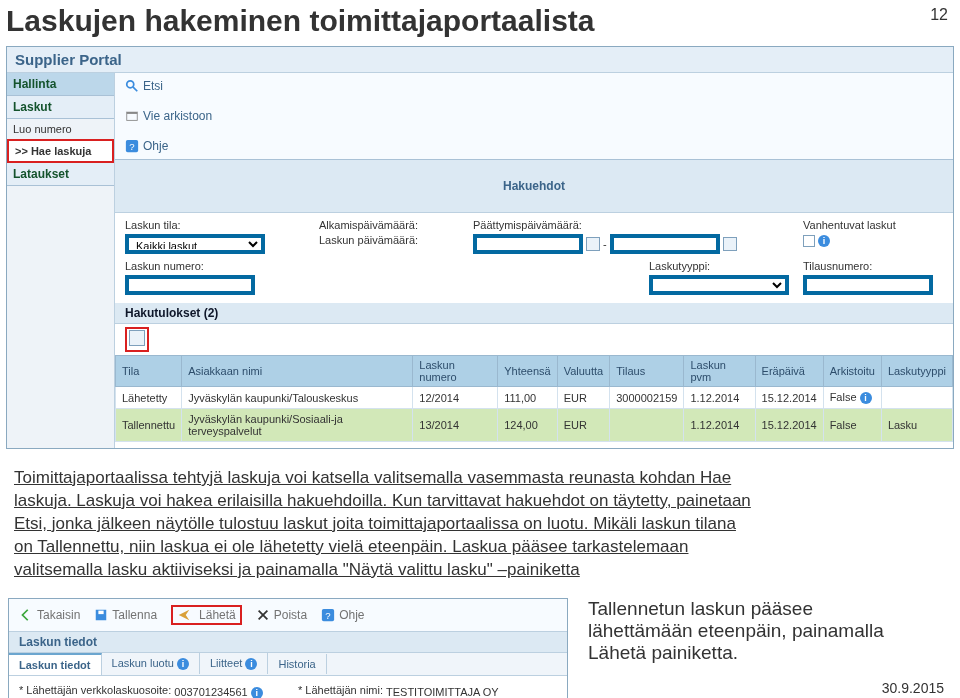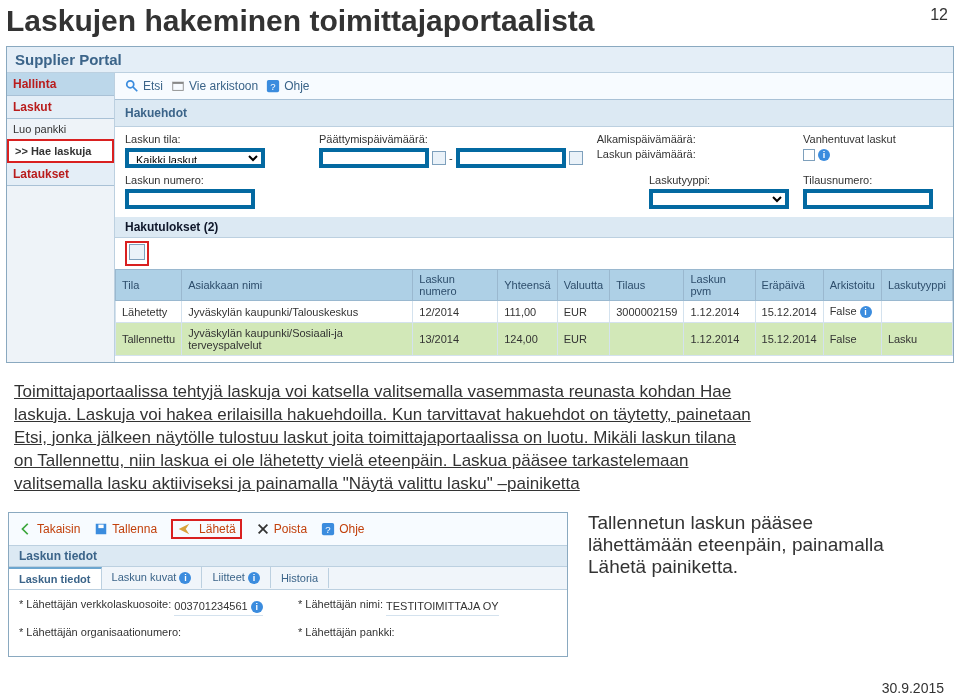--- a/index.html
+++ b/index.html
@@ -3,29 +3,29 @@
 <meta charset="utf-8">
 <style>
   * { box-sizing: border-box; margin: 0; padding: 0; }
   body { font-family: Arial, sans-serif; font-size: 12px; color: #333; background: #fff; width: 960px; }
   .page-no { position: absolute; top: 2px; right: 12px; font-size: 16px; }
   .page-title { font-size: 30px; font-weight: bold; margin: 4px 0 8px 6px; }
   .portal { border: 1px solid #8aa9c0; background: #fff; margin: 0 6px; position: relative; }
   .portal-header { background: #e4eef7; border-bottom: 1px solid #bcd0e0; padding: 4px 8px; color: #3b6489; font-weight: bold; font-size: 15px; }
   .portal-body { display: flex; min-height: 260px; }
   .sidebar { width: 108px; background: #eef3f8; border-right: 1px solid #bcd0e0; }
-  .sidebar .sb-hdr { background: #bcd7ea; color: #b91c1c; font-weight: bold; padding: 4px 6px; border-bottom: 1px solid #a9c1d6; }
+  .sidebar .sb-hdr { background: #bcd7ea; color: #14532d; font-weight: bold; padding: 4px 6px; border-bottom: 1px solid #a9c1d6; }
   .sidebar .sb-hdr.plain { font-weight: bold; background: #e4eef7; }
   .sidebar .sb-item { padding: 4px 6px; font-size: 11px; color: #333; cursor: pointer; }
   .sidebar .sb-item.sel { border: 2px solid #d92020; font-weight: bold; background: #fff; }
   .main { flex: 1; padding: 0; }
-  .toolbar { display: flex; align-items: flex-start; gap: 8px; padding: 6px 10px; border-bottom: 1px solid #a9c1d6; background: #f7fbff; font-size: 12px; color: #3b6489; }
+  .toolbar { display: flex; align-items: flex-start; gap: 16px; padding: 6px 10px; border-bottom: 1px solid #a9c1d6; background: #f7fbff; font-size: 12px; color: #3b6489; flex-direction: column; }
   .tb-btn { display: inline-flex; align-items: center; gap: 4px; cursor: pointer; }
   .tb-icon { width: 14px; height: 14px; display: inline-block; }
-  .section-hdr { background: #dce9f3; color: #3b6489; font-weight: bold; padding: 6px 10px; border-bottom: 1px solid #bcd0e0; }
+  .section-hdr { background: #dce9f3; color: #3b6489; font-weight: bold; padding: 19px 10px; border-bottom: 1px solid #bcd0e0; text-align: center; }
   .criteria { padding: 6px 10px 2px 10px; font-size: 11px; }
   .crit-row { display: flex; gap: 14px; margin-bottom: 6px; }
   .crit-col { display: flex; flex-direction: column; gap: 3px; min-width: 140px; }
   .crit-col.wide { min-width: 180px; }
   .crit-col label { color: #333; }
   select, input[type=text] { border: 4px solid #0369a1; background: #fff; font-size: 11px; padding: 1px 3px; height: 20px; }
   select { width: 140px; }
   input[type=text] { width: 130px; }
   input.sm { width: 110px; }
   .date-grp { display: flex; align-items: center; gap: 3px; }
@@ -37,21 +37,21 @@
   .res-toolbar { padding: 3px 10px; }
   .res-toolbar .box { border: 2px solid #d92020; display:inline-block; padding:1px 2px; }
   .iconbtn { width:16px;height:16px;background:#eaf2f9;border:1px solid #7ea0bc;display:inline-block;}
   table.res-tbl { width: 100%; border-collapse: collapse; font-size: 11px; }
   table.res-tbl th { background: #aed0e6; color: #2d4d6b; text-align: left; padding: 3px 6px; border: 1px solid #9ab8cf; font-weight: normal; }
   table.res-tbl td { padding: 4px 6px; border: 1px solid #d4e2ee; background: #fff; }
   table.res-tbl tr.sel td { background: #d2e8b8; }
   .para { margin: 18px 24px 4px 14px; font-size: 17px; line-height: 1.35; max-width: 740px; text-decoration: underline; }
   .lower { margin: 16px 6px 0 8px; display: flex; gap: 20px; }
   .detail-pane { flex: 0 0 560px; border: 1px solid #8aa9c0; }
-  .detail-toolbar { display:flex; gap:14px; padding:6px 10px; border-bottom:1px solid #bcd0e0; background:#f7fbff; color:#c2410c; font-size:12px;}
+  .detail-toolbar { display:flex; gap:14px; padding:6px 10px; border-bottom:1px solid #bcd0e0; background:#f7fbff; color:#737373; font-size:12px;}
   .det-hdr { background: #dce9f3; color: #3b6489; font-weight: bold; padding: 3px 10px; border-bottom: 1px solid #bcd0e0; }
   .tabs { display: flex; align-items:center; border-bottom:1px solid #bcd0e0; background:#f0f5fa; font-size:11px;}
   .tab { padding:4px 10px; color:#3b6489; cursor:pointer; border-right:1px solid #bcd0e0;}
   .tab.act { background:#fff; font-weight:bold; border-top:2px solid #6ca6cf; }
   .det-body { padding:8px 10px; font-size:11px; }
   .det-row { display:flex; gap:20px; margin-bottom:10px; }
   .det-fld { flex:1; display:flex; gap:3px; }
   .det-fld .val { border-bottom:1px solid #d4e2ee; padding:2px 0; color:#333; }
   .caption { font-size: 19px; max-width: 320px; }
   .footer-date { position: absolute; right: 16px; bottom: 6px; font-size: 14px; }
@@ -63,21 +63,21 @@
 
 <div class="page-no">12</div>
 <h1 class="page-title">Laskujen hakeminen toimittajaportaalista</h1>
 
 <div class="portal">
   <div class="portal-header">Supplier Portal</div>
   <div class="portal-body">
     <div class="sidebar">
       <div class="sb-hdr">Hallinta</div>
       <div class="sb-hdr plain">Laskut</div>
-      <div class="sb-item">Luo pankki</div>
+      <div class="sb-item">Luo numero</div>
       <div class="sb-item sel">&gt;&gt; Hae laskuja</div>
       <div class="sb-hdr plain">Lataukset</div>
     </div>
     <div class="main">
       <div class="toolbar">
         <span class="tb-btn">
           <span class="tb-icon"><svg viewBox="0 0 16 16">
                   <circle cx="6" cy="6" r="4" fill="none" stroke="#3b8cde" stroke-width="2"></circle>
                   <line x1="9" y1="9" x2="14" y2="14" stroke="#3b8cde" stroke-width="2"></line>
                 </svg></span>
@@ -99,32 +99,32 @@
         </span>
       </div>
       <div class="section-hdr">Hakuehdot</div>
       <div class="criteria">
         <div class="crit-row">
           <div class="crit-col wide">
             <label>Laskun tila:</label>
             <select><option>Kaikki laskut</option></select>
           </div>
           <div class="crit-col">
+            <label>Alkamispäivämäärä:</label>
+            <label>Laskun päivämäärä:</label>
+          </div>
+          <div class="crit-col">
             <label>Päättymispäivämäärä:</label>
             <div class="date-grp">
               <input type="text" class="sm" style="">
               <span class="cal-icon"></span>
               <span>-</span>
               <input type="text" class="sm" style="">
               <span class="cal-icon"></span>
             </div>
-          </div>
-          <div class="crit-col">
-            <label>Alkamispäivämäärä:</label>
-            <label>Laskun päivämäärä:</label>
           </div>
           <div class="crit-col" style="margin-left:auto;">
             <label>Vanhentuvat laskut</label>
             <div><span class="chk"></span> <span class="info-i">i</span></div>
           </div>
         </div>
         <div class="crit-row">
           <div class="crit-col wide">
             <label>Laskun numero:</label>
             <input type="text" style="">
@@ -227,21 +227,21 @@
                 <rect x="1" y="1" width="14" height="14" rx="2" fill="#3b8cde"></rect>
                 <text x="8" y="12" text-anchor="middle" font-size="11" fill="#fff">?</text>
               </svg></span>
         <span>Ohje</span>
       </span>
     </div>
     <div class="det-hdr">Laskun tiedot</div>
     <div class="tabs">
       <div class="tab act">Laskun tiedot</div>
       <div class="tab">
-        <span>Laskun kuvat</span> <span class="info-i">i</span>
+        <span>Laskun luotu</span> <span class="info-i">i</span>
       </div>
       <div class="tab">
         <span>Liitteet</span> <span class="info-i">i</span>
       </div>
       <div class="tab">Historia</div>
     </div>
     <div class="det-body">
       <div class="det-row">
         <div class="det-fld">
           <label>* Lähettäjän verkkolaskuosoite:</label>

